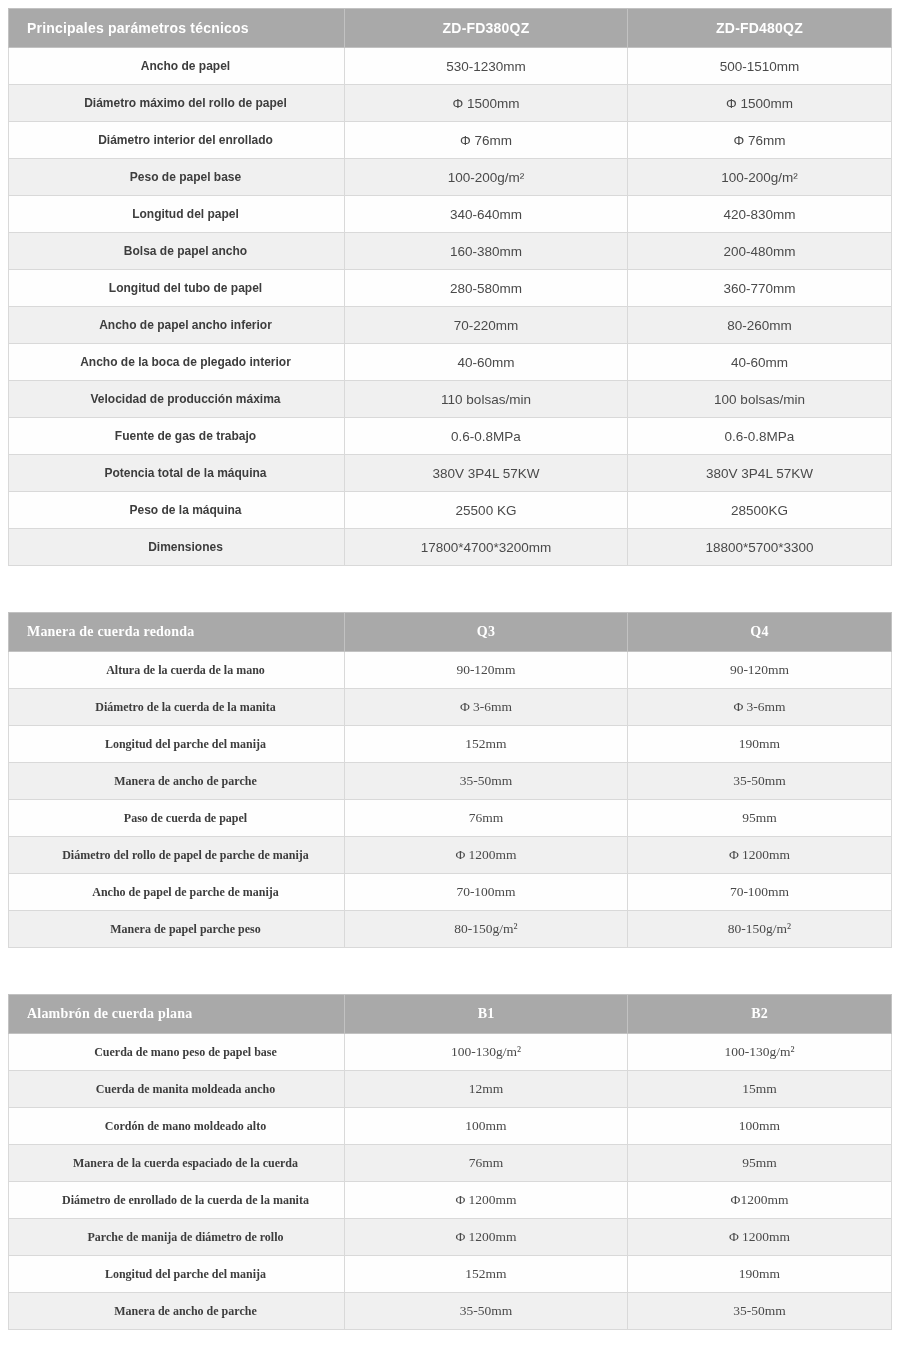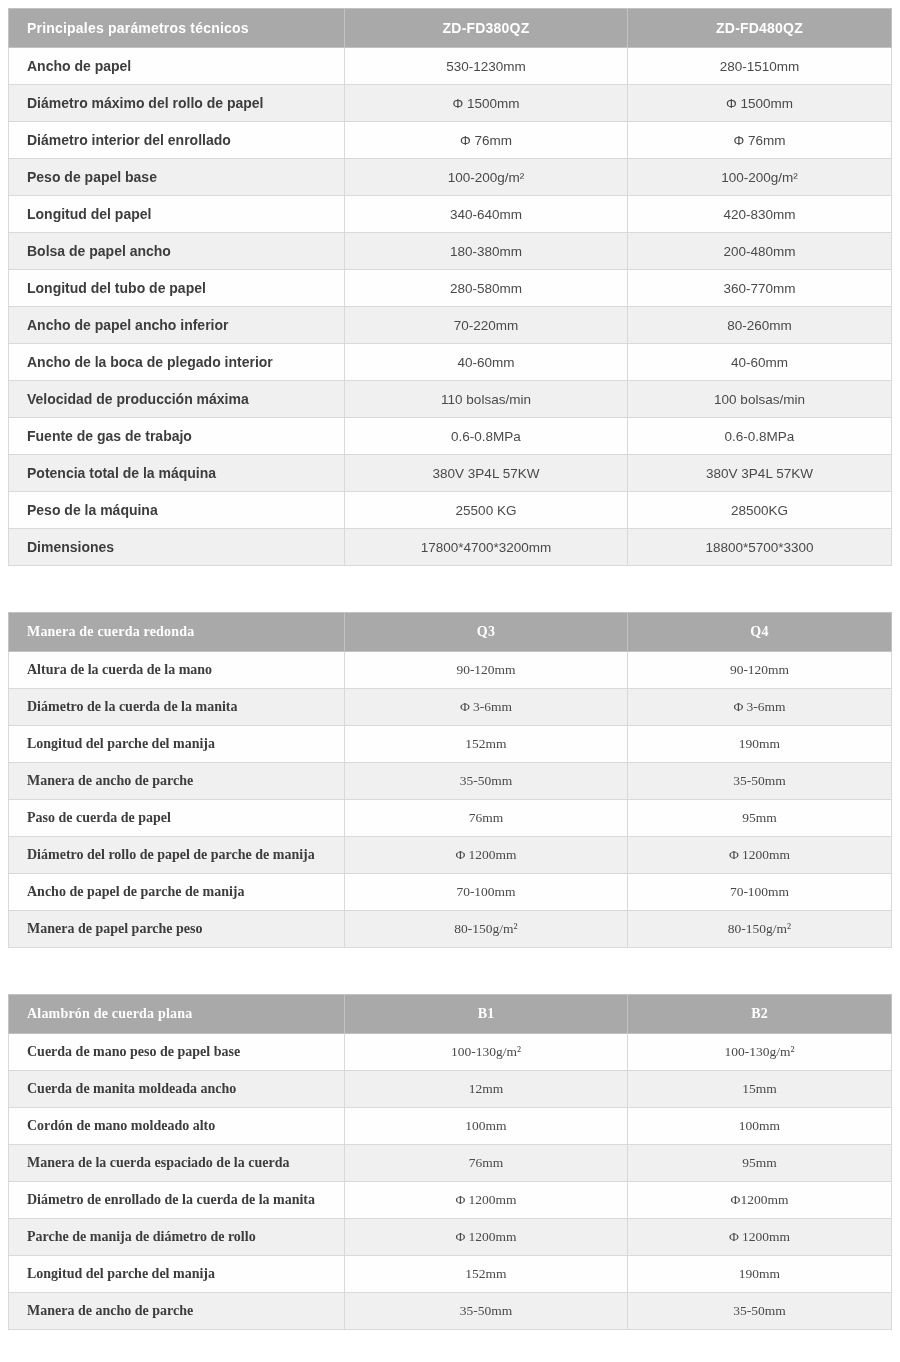--- a/index.html
+++ b/index.html
@@ -47,25 +47,25 @@
 
   table.spec-table td {
     height: 36px;
     border: 1px solid #d9d9d9;
     font-size: 13.5px;
     color: #4a4a4a;
     text-align: center;
     padding: 0;
   }
   table.spec-table td.label-cell {
-    text-align: left;
+    text-align: center;
     padding-left: 18px;
     font-weight: bold;
     color: #3d3d3d;
-    font-size: 14px;
+    font-size: 12px;
   }
   table.spec-table tbody tr:nth-child(odd)  { background: #fefefe; }
   table.spec-table tbody tr:nth-child(even) { background: #f0f0f0; }
 </style>
 </head>
 <body>
 
 <div class="page">
 
   <section class="spec-table-wrap">
@@ -79,21 +79,21 @@
           <tr>
             <th class="title-cell">Principales parámetros técnicos</th>
             <th>ZD-FD380QZ</th>
             <th>ZD-FD480QZ</th>
           </tr>
         </thead>
       <tbody>
           <tr>
             <td class="label-cell">Ancho de papel</td>
             <td>530-1230mm</td>
-            <td>280-1510mm</td>
+            <td>500-1510mm</td>
           </tr>
           <tr>
             <td class="label-cell">Diámetro máximo del rollo de papel</td>
             <td>Φ 1500mm</td>
             <td>Φ 1500mm</td>
           </tr>
           <tr>
             <td class="label-cell">Diámetro interior del enrollado</td>
             <td>Φ 76mm</td>
             <td>Φ 76mm</td>
@@ -103,21 +103,21 @@
             <td>100-200g/m²</td>
             <td>100-200g/m²</td>
           </tr>
           <tr>
             <td class="label-cell">Longitud del papel</td>
             <td>340-640mm</td>
             <td>420-830mm</td>
           </tr>
           <tr>
             <td class="label-cell">Bolsa de papel ancho</td>
-            <td>180-380mm</td>
+            <td>160-380mm</td>
             <td>200-480mm</td>
           </tr>
           <tr>
             <td class="label-cell">Longitud del tubo de papel</td>
             <td>280-580mm</td>
             <td>360-770mm</td>
           </tr>
           <tr>
             <td class="label-cell">Ancho de papel ancho inferior</td>
             <td>70-220mm</td>

